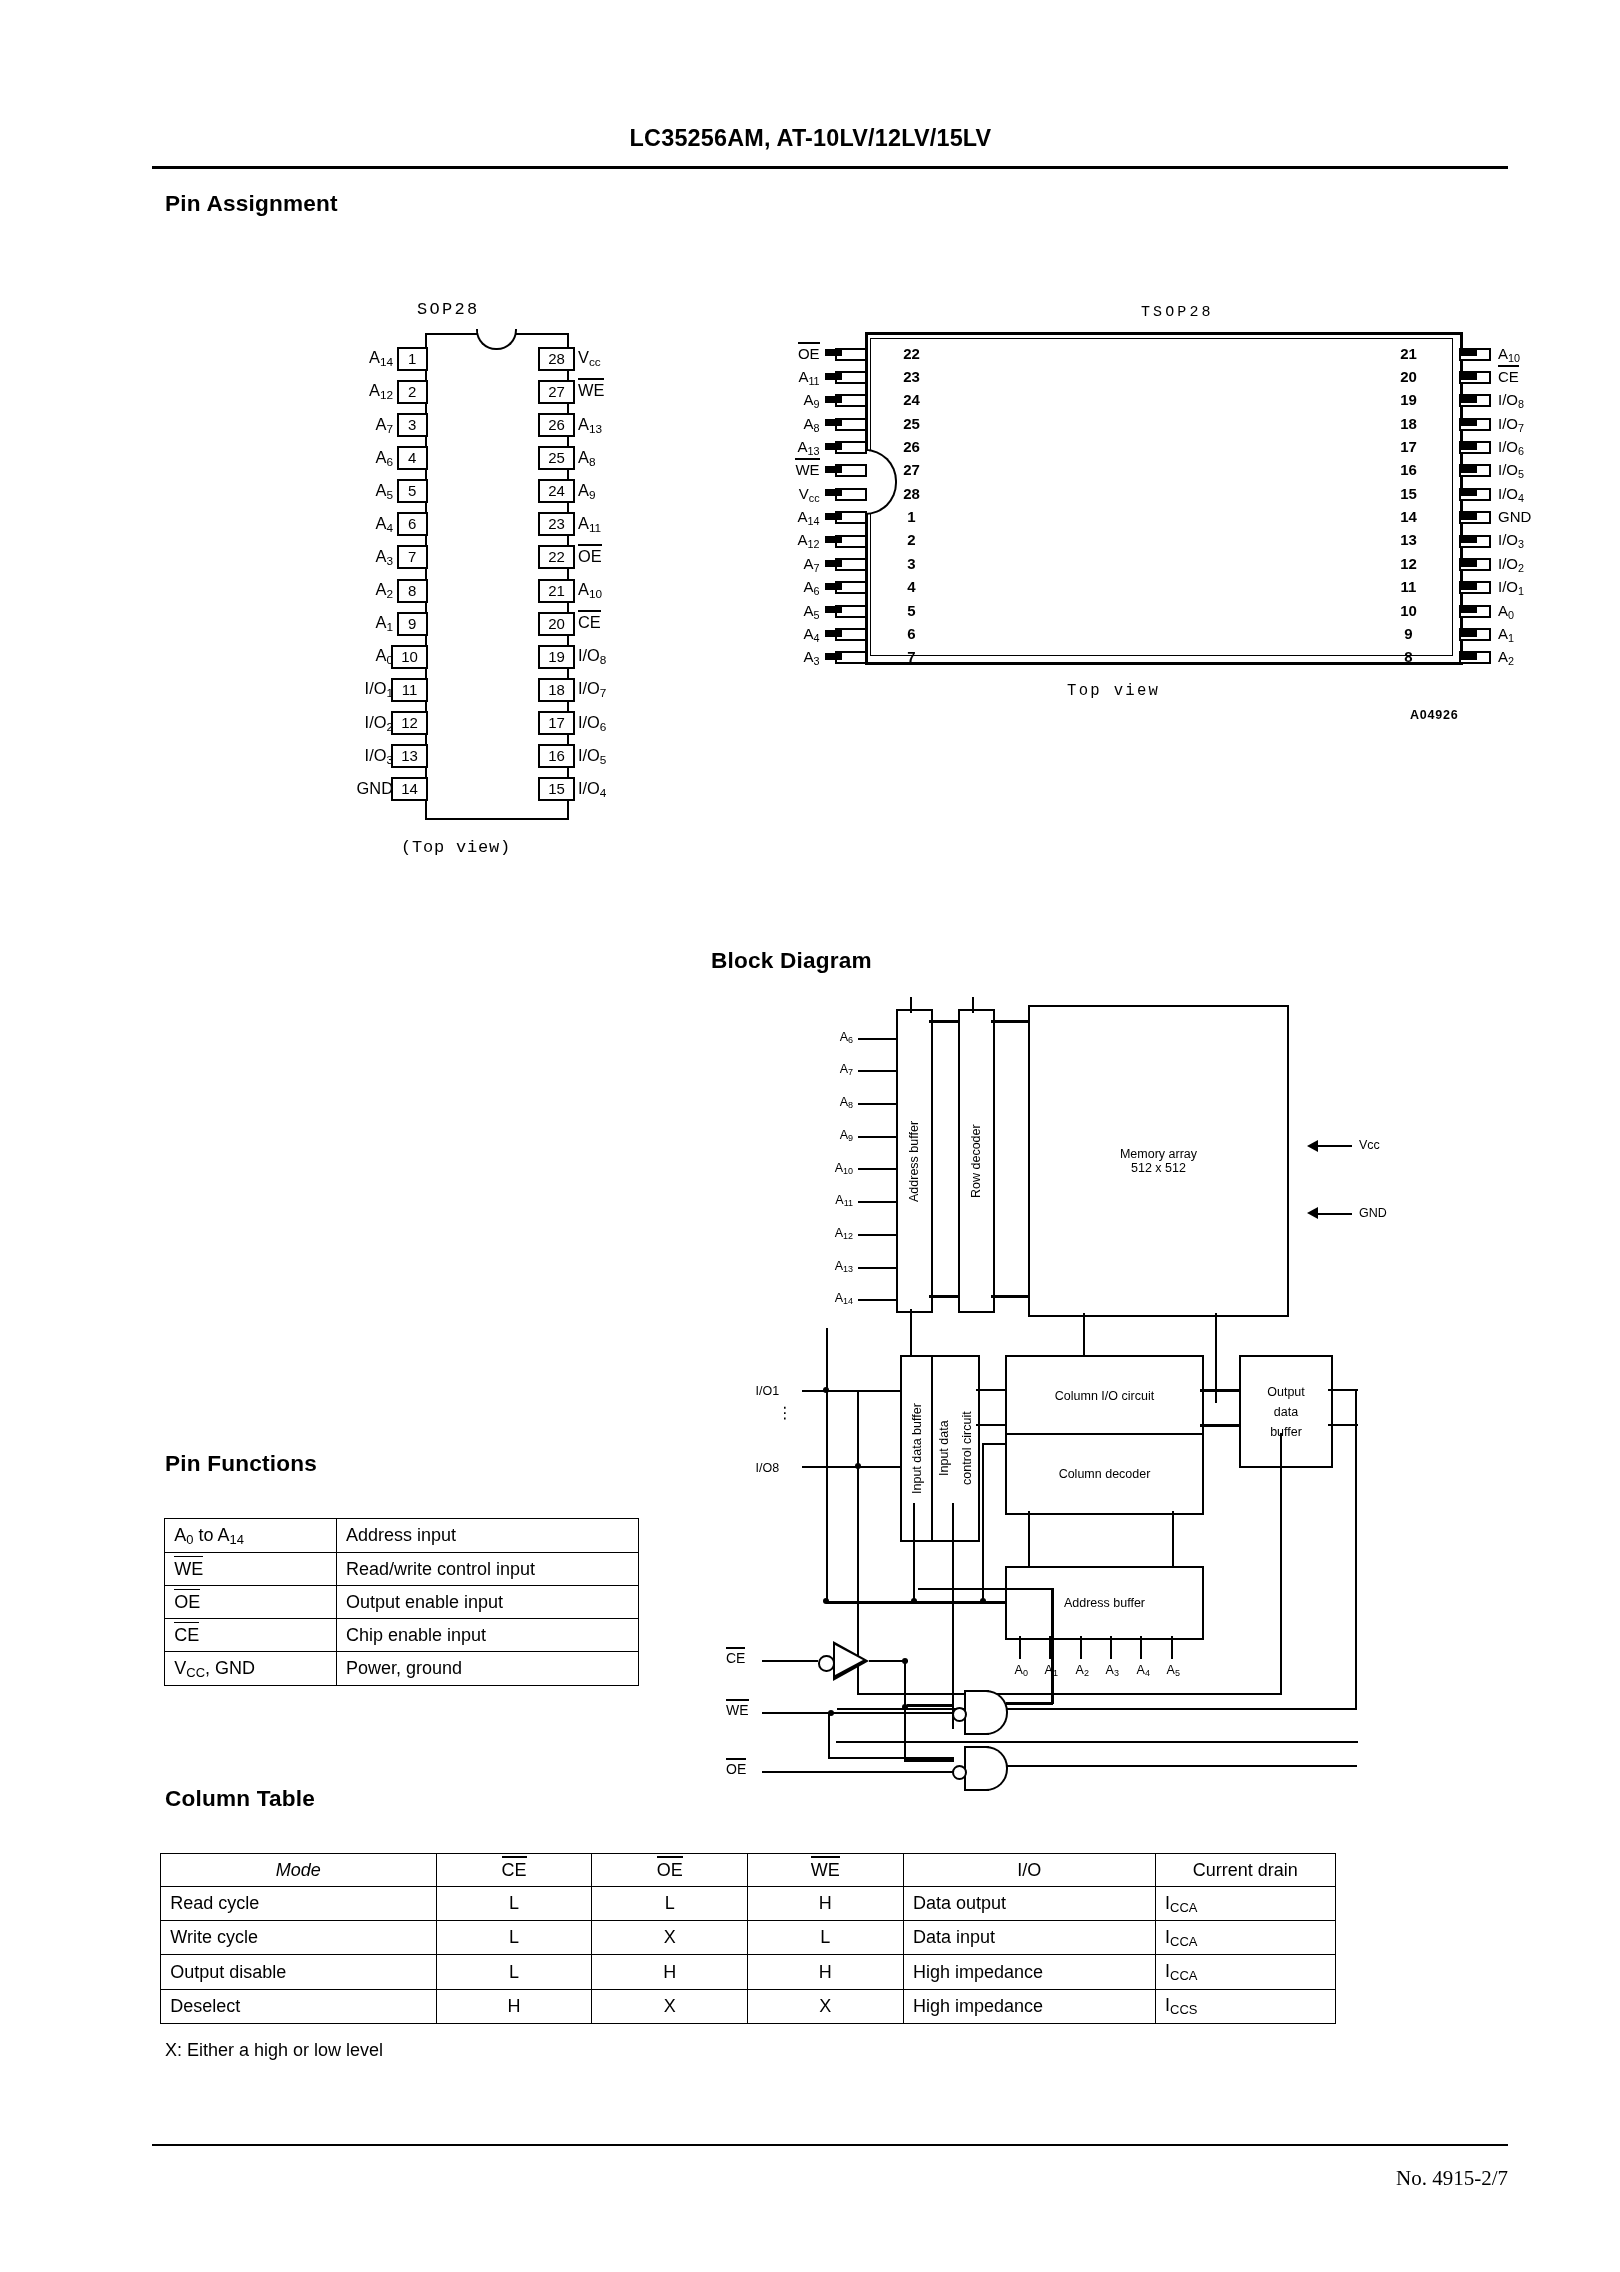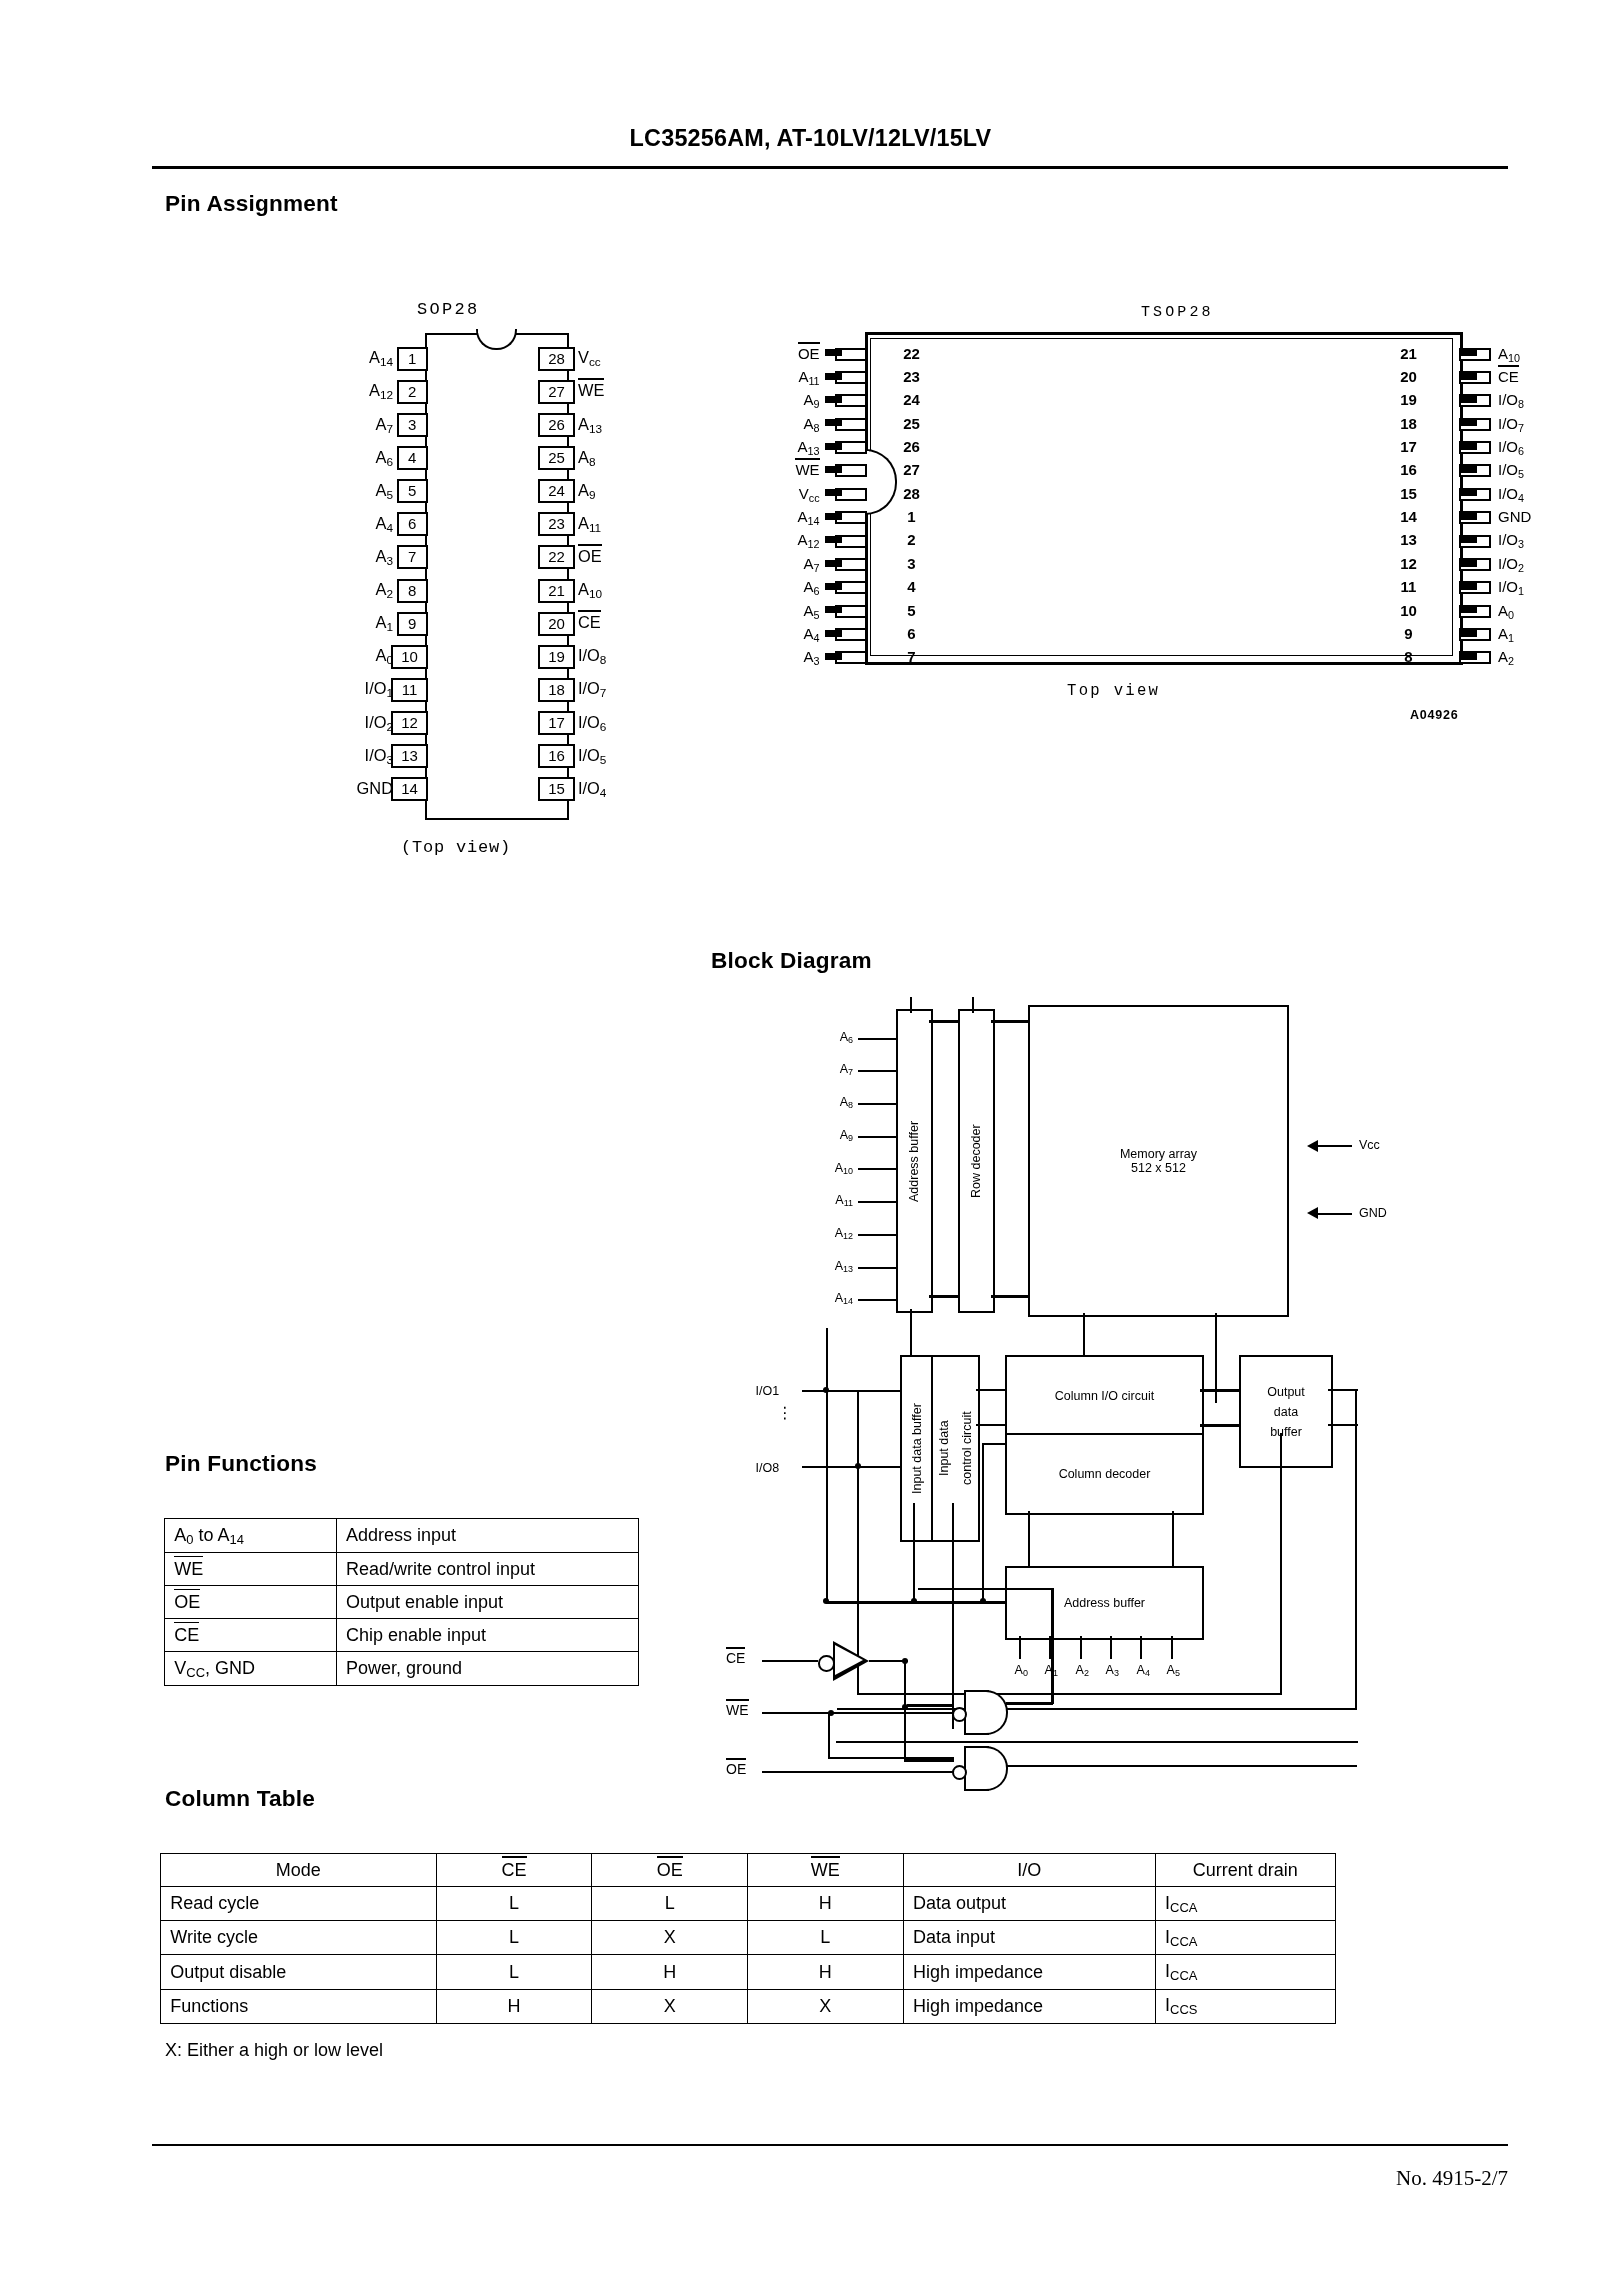--- a/index.html
+++ b/index.html
@@ -466,21 +466,21 @@
           <td>V<sub>CC</sub>, GND</td>
           <td>Power, ground</td>
         </tr>
       </tbody>
   </table>
 
   <div class="sec-h" style="left:165px;top:1786px;">Column Table</div>
   <table id="tt">
     <tbody id="tt-body">
         <tr>
-          <td style="width: 249px;">Mode</td>
+          <td style="width: 249px; font-style: italic;">Mode</td>
           <td style="width: 132px;"><span class="ovl">CE</span></td>
           <td style="width: 132px;"><span class="ovl">OE</span></td>
           <td style="width: 132px;"><span class="ovl">WE</span></td>
           <td style="width: 226px;">I/O</td>
           <td style="width: 156px;">Current drain</td>
         </tr>
         <tr>
           <td class="l">Read cycle</td>
           <td class="">L</td>
           <td class="">L</td>
@@ -498,21 +498,21 @@
         </tr>
         <tr>
           <td class="l">Output disable</td>
           <td class="">L</td>
           <td class="">H</td>
           <td class="">H</td>
           <td class="l">High impedance</td>
           <td class="l">I<sub>CCA</sub></td>
         </tr>
         <tr>
-          <td class="l">Functions</td>
+          <td class="l">Deselect</td>
           <td class="">H</td>
           <td class="">X</td>
           <td class="">X</td>
           <td class="l">High impedance</td>
           <td class="l">I<sub>CCS</sub></td>
         </tr>
       </tbody>
   </table>
   <div class="note">X: Either a high or low level</div>
 

